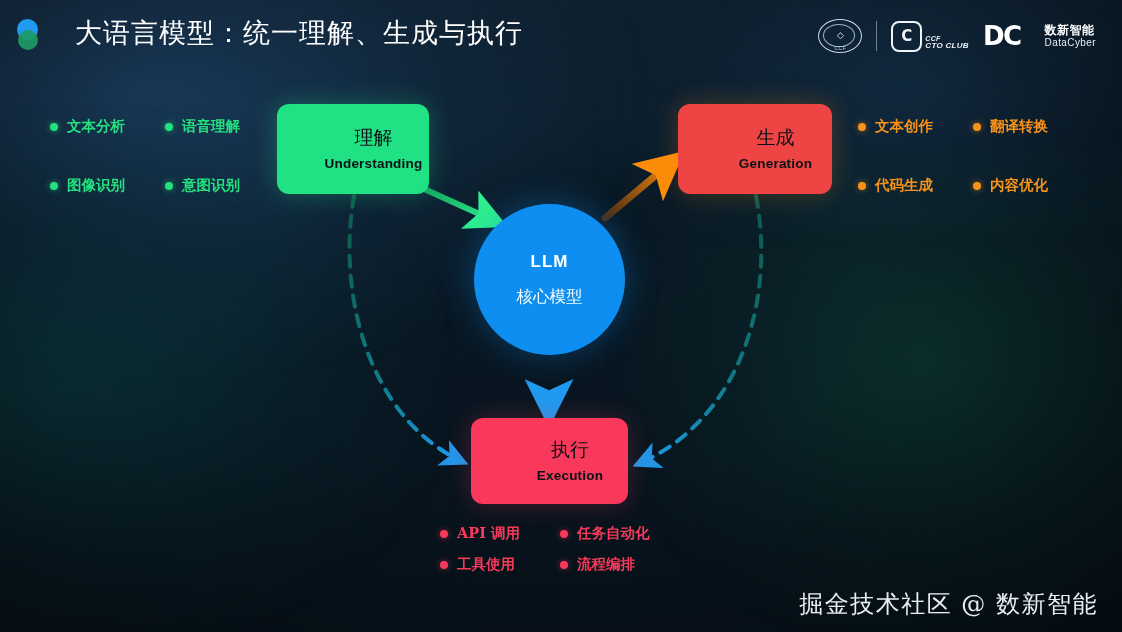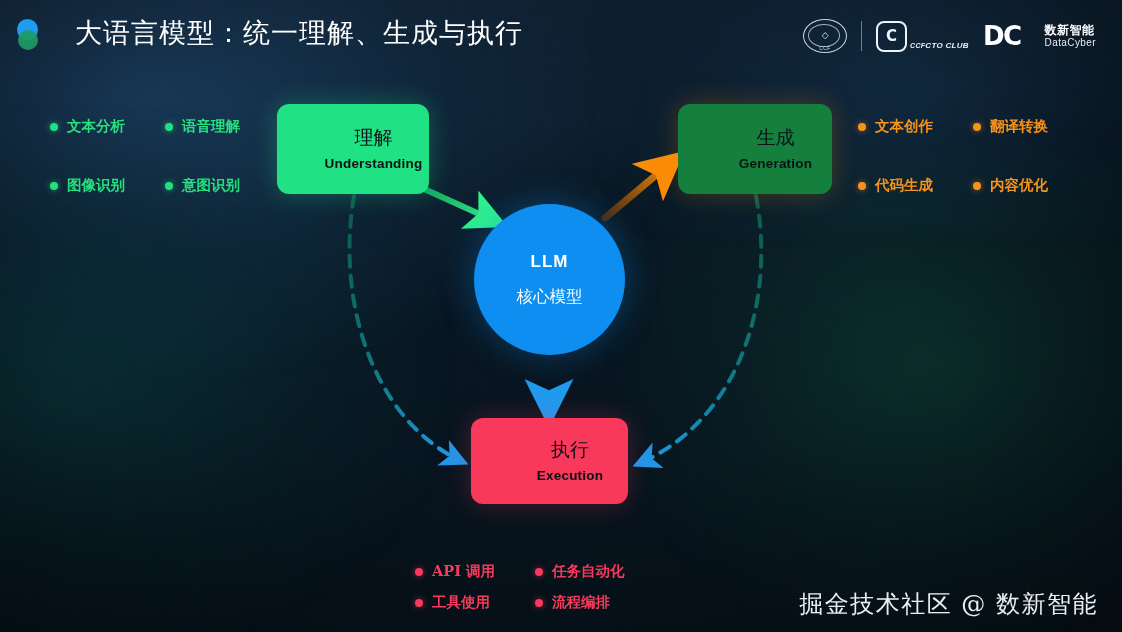--- a/index.html
+++ b/index.html
@@ -131,21 +131,21 @@
   .cto-club .badge {
     width: 27px; height: 27px;
     border: 2px solid #eef4f8;
     border-radius: 8px;
     display: flex; align-items: center; justify-content: center;
     font-size: 15px; font-weight: bold; color: #eef4f8;
     line-height: 1;
     font-family: "DejaVu Sans", sans-serif;
   }
   .cto-club .words {
-    display: flex; flex-direction: row;
+    display: flex; flex-direction: column;
     line-height: 1.05;
     padding-bottom: 1px;
   }
   .cto-club .words .l1 { font-size: 7px; font-weight: bold; color: #eef4f8; letter-spacing: 0.3px; font-style: italic;}
   .cto-club .words .l2 { font-size: 8px; font-weight: bold; color: #eef4f8; letter-spacing: 0.3px; font-style: italic;}
   .datacyber {
     display: flex; align-items: center; gap: 24px;
   }
   .datacyber .dc {
     font-size: 26px; font-weight: bold; color: #ffffff;
@@ -180,21 +180,21 @@
     margin-top: 9px;
     letter-spacing: 0.2px;
   }
   #node-understanding {
     left: 277px; top: 104px; width: 152px; height: 90px;
     background: #20e183;
     box-shadow: 0 0 26px rgba(32,225,131,0.30);
   }
   #node-generation {
     left: 678px; top: 104px; width: 154px; height: 90px;
-    background: #15803d;
+    background: #ef4444;
     box-shadow: 0 0 26px rgba(249,138,9,0.26);
   }
   #node-execution {
     left: 471px; top: 418px; width: 157px; height: 86px;
     background: #f8395b;
     box-shadow: 0 0 26px rgba(248,57,91,0.26);
   }
   #node-llm {
     position: absolute;
     left: 474px; top: 204px;
@@ -239,21 +239,21 @@
     font-family: "DejaVu Serif", "Liberation Serif", serif;
   }
   #bullets-understanding { left: 50px; top: 117px; }
   #bullets-understanding .dot { background: #24e07f; box-shadow: 0 0 6px rgba(36,224,127,0.6); }
   #bullets-understanding .txt { color: #24e07f; }
 
   #bullets-generation { left: 858px; top: 117px; }
   #bullets-generation .dot { background: #f7931a; box-shadow: 0 0 6px rgba(247,147,26,0.55); }
   #bullets-generation .txt { color: #f7931a; }
 
-  #bullets-execution { left: 415px; top: 524px; column-gap: 40px; row-gap: 12px; margin-top: 38px; }
+  #bullets-execution { left: 440px; top: 524px; column-gap: 40px; row-gap: 12px; }
   #bullets-execution .dot { background: #f8395b; box-shadow: 0 0 6px rgba(248,57,91,0.55); }
   #bullets-execution .txt { color: #f8395b; }
 
   
   .watermark {
     position: absolute;
     right: 24px; bottom: 12px;
     font-size: 24px;
     color: #e9eef3;
     letter-spacing: 1.5px;

